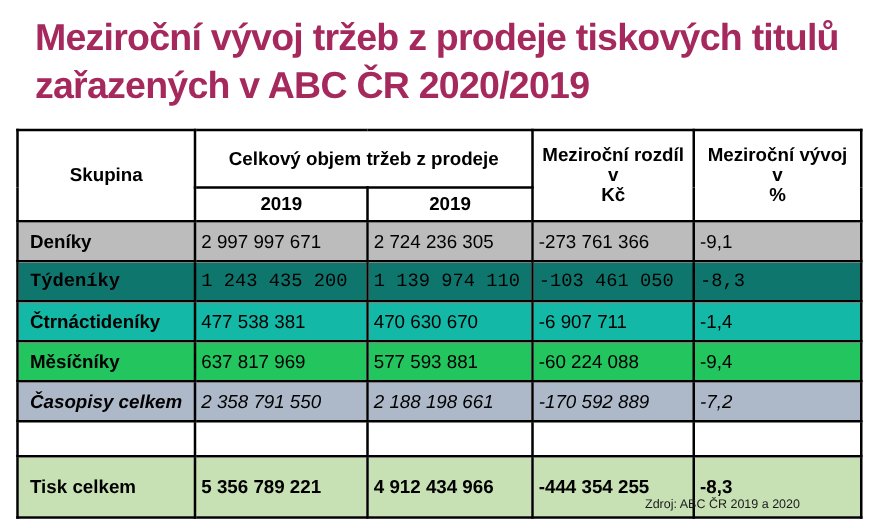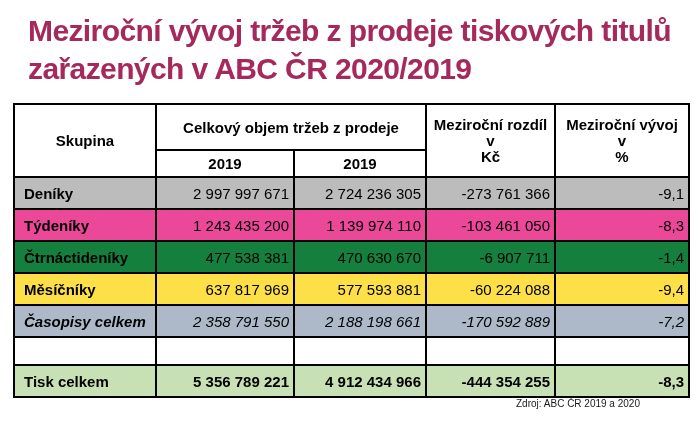--- a/index.html
+++ b/index.html
@@ -37,29 +37,29 @@
     font-size: 15px;
     font-weight: bold;
     text-align: center;
     vertical-align: middle;
     background: #ffffff;
   }
   tr.hrow1 { height: 46px; }
   tr.hrow2 { height: 27px; }
   tr.data-row { height: 32px; }
   tr.spacer-row { height: 28px; }
-  tr.total-row { height: 32px; }
+  tr.total-row { height: 49px; }
   td.label {
     font-weight: bold;
     text-align: left;
     padding-left: 9px;
     vertical-align: middle;
   }
   td.num {
-    text-align: right;
+    text-align: left;
     vertical-align: middle;
     font-weight: normal;
   }
   tr.total-row td { font-weight: bold; }
   tr.spacer-row td { background: #ffffff; }
   .two-line span { display: block; line-height: 16px; }
   .source-note {
     position: absolute;
     left: 516px; top: 398px;
     font-size: 10px;
@@ -98,35 +98,35 @@
       <th>2019</th>
     </tr>
 
     <tr class="data-row" style="background-color: rgb(188, 188, 188);">
       <td class="label">Deníky</td>
       <td class="num">2 997 997 671</td>
       <td class="num">2 724 236 305</td>
       <td class="num">-273 761 366</td>
       <td class="num">-9,1</td>
     </tr>
-    <tr class="data-row" style="background-color: #ec4899;">
+    <tr class="data-row" style="background-color: #0f766e; font-family: Liberation Mono, monospace;">
       <td class="label">Týdeníky</td>
       <td class="num">1 243 435 200</td>
       <td class="num">1 139 974 110</td>
       <td class="num">-103 461 050</td>
       <td class="num">-8,3</td>
     </tr>
-    <tr class="data-row" style="background-color: #15803d;">
+    <tr class="data-row" style="background-color: #14b8a6;">
       <td class="label">Čtrnáctideníky</td>
       <td class="num">477 538 381</td>
       <td class="num">470 630 670</td>
       <td class="num">-6 907 711</td>
       <td class="num">-1,4</td>
     </tr>
-    <tr class="data-row" style="background-color: #fde047;">
+    <tr class="data-row" style="background-color: #22c55e;">
       <td class="label">Měsíčníky</td>
       <td class="num">637 817 969</td>
       <td class="num">577 593 881</td>
       <td class="num">-60 224 088</td>
       <td class="num">-9,4</td>
     </tr>
     <tr class="data-row" style="background-color: rgb(173, 185, 201); font-style: italic;">
       <td class="label">Časopisy celkem</td>
       <td class="num">2 358 791 550</td>
       <td class="num">2 188 198 661</td>

